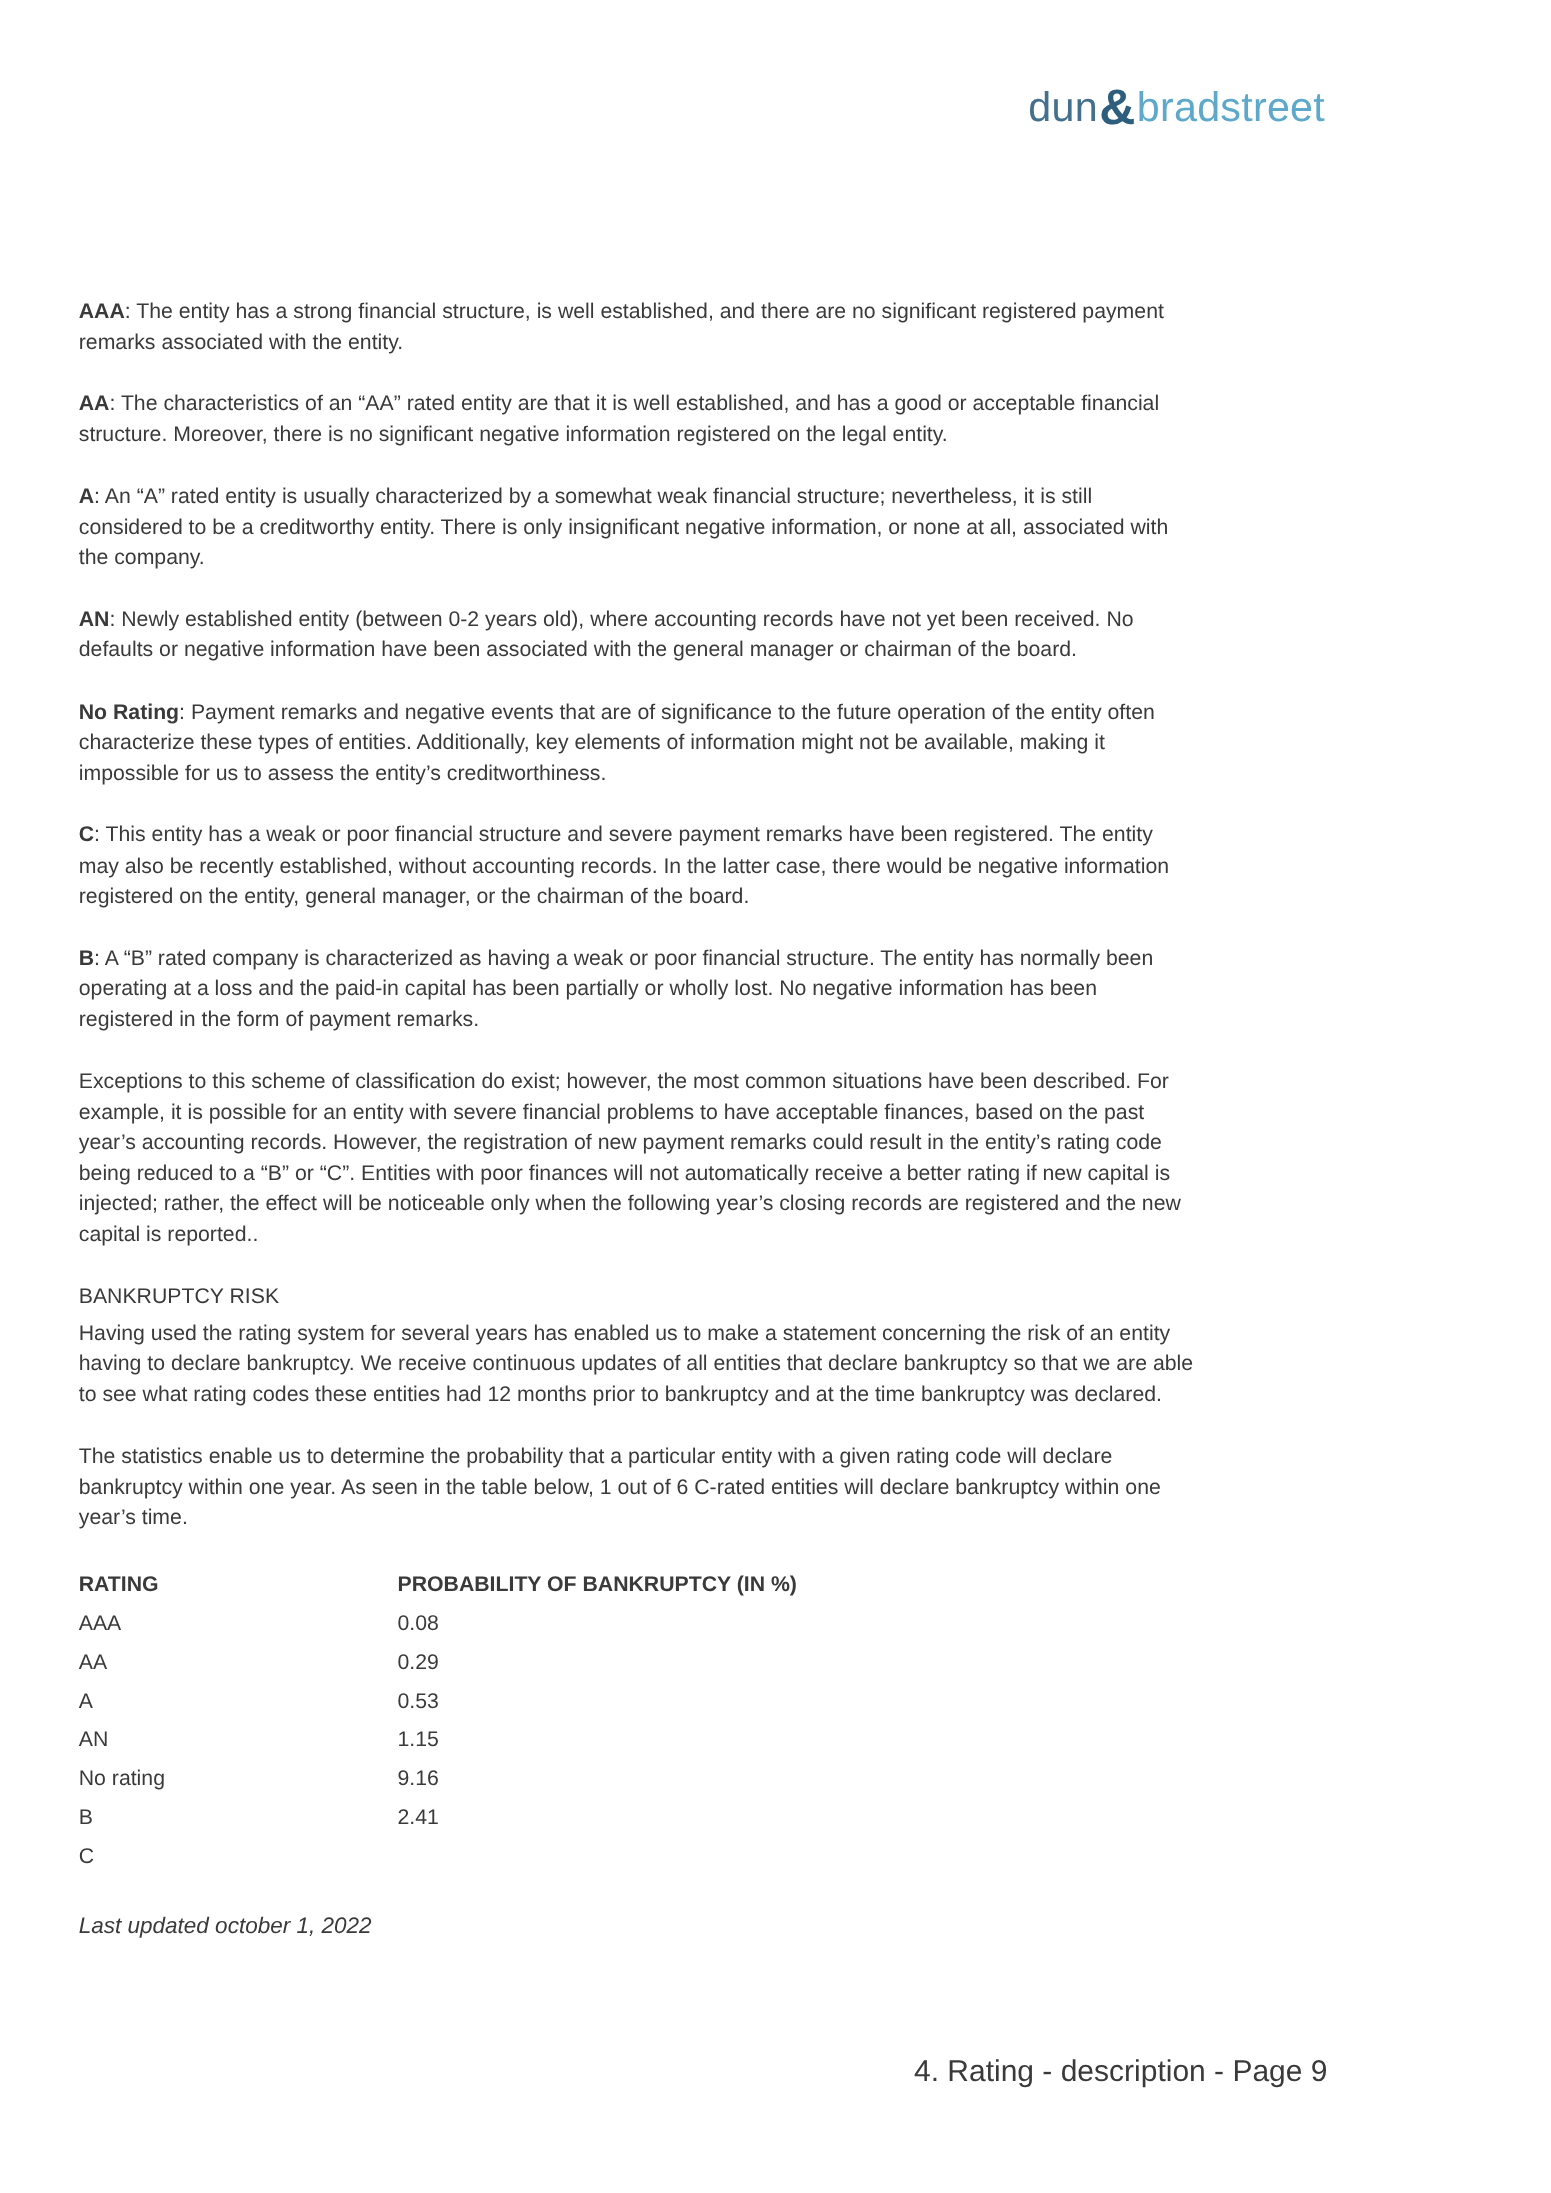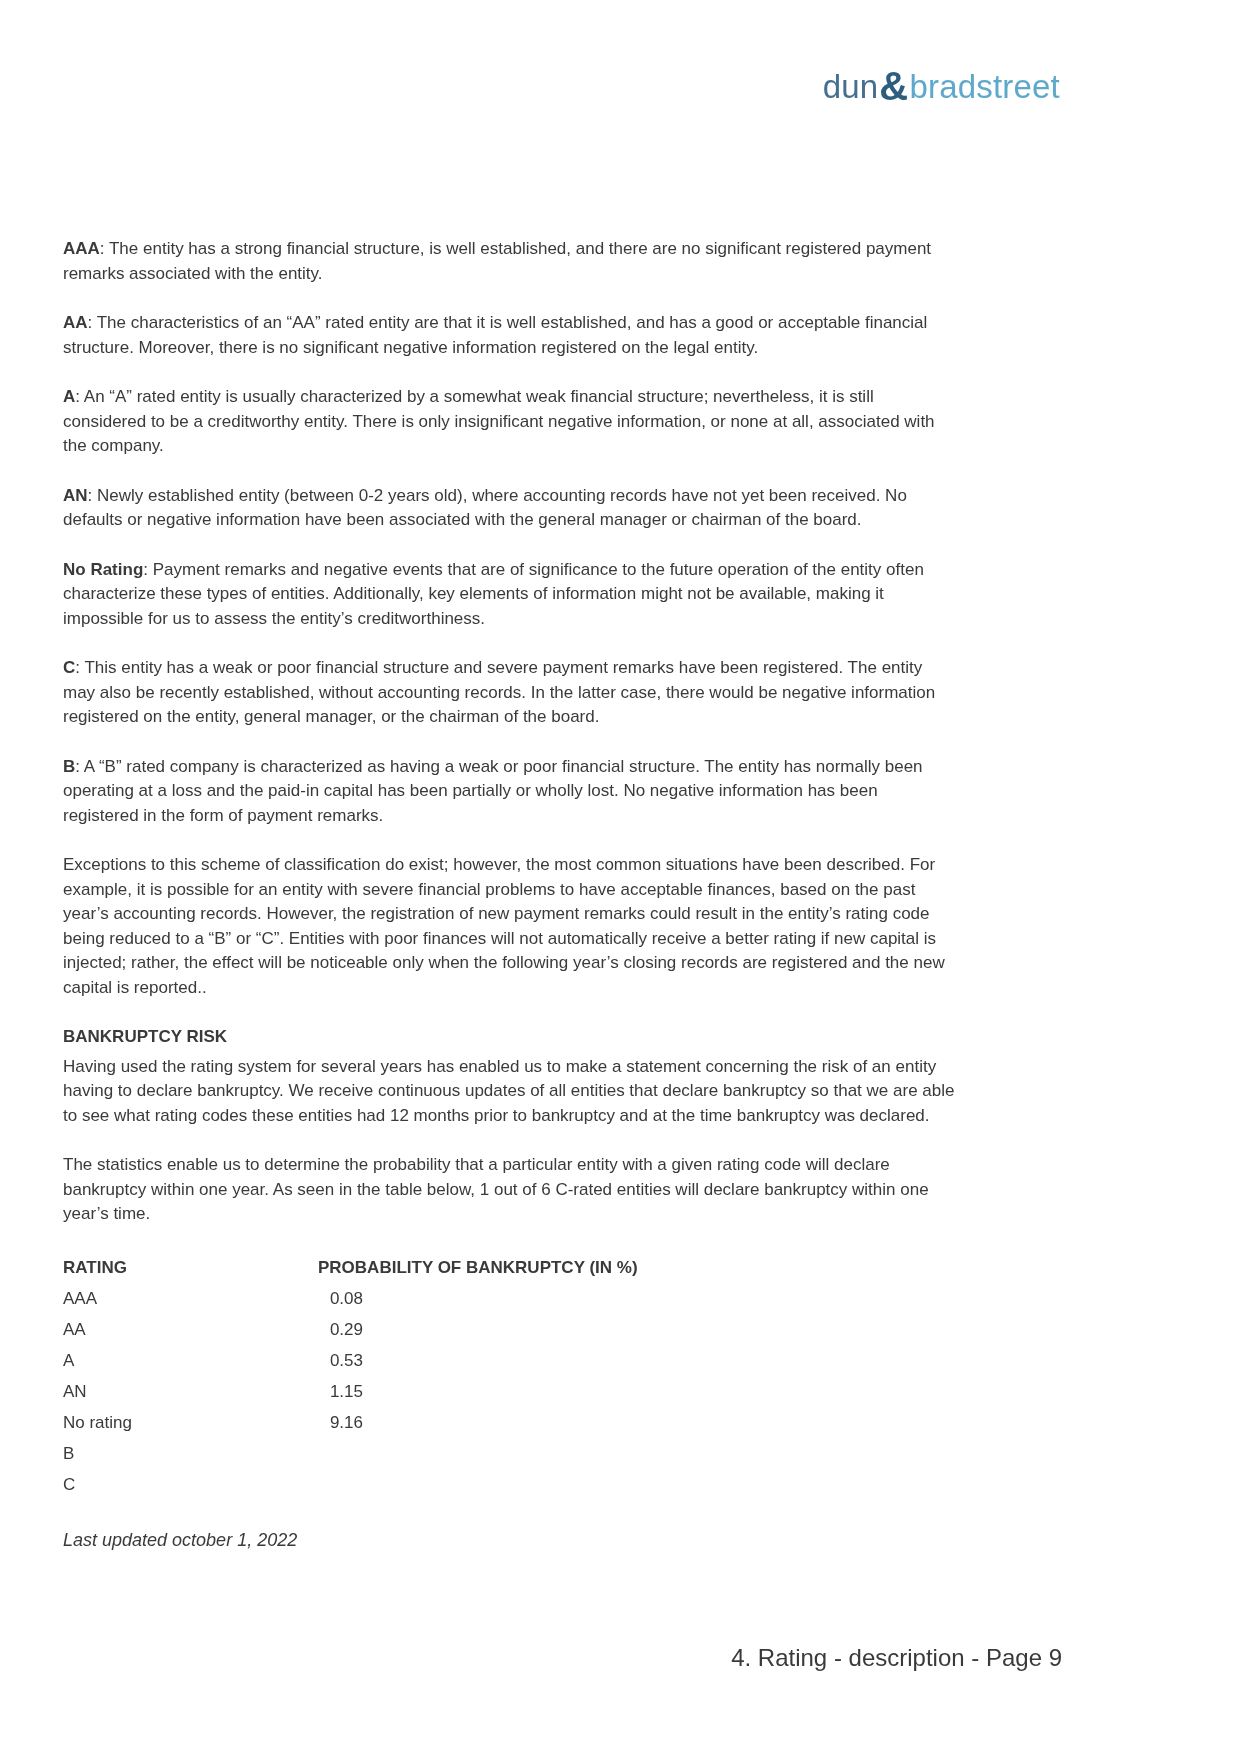--- a/index.html
+++ b/index.html
@@ -39,31 +39,31 @@
     left: 63px;
     top: 237px;
     width: 892px;
     font-size: 17px;
     line-height: 24.5px;
   }
   .para { margin: 0 0 25px 0; }
   .para b { font-weight: bold; }
   .section-heading {
     font-size: 17px;
-    font-weight: bold;
+    font-weight: normal;
     margin: 25px 0 5px 0;
     line-height: 24.5px;
   }
   
   .rating-table { margin-top: 22px; }
   .trow { display: flex; line-height: 31px; }
   .trow.thead { font-weight: bold; justify-content: space-between; }
   .tc1 { width: 255px; }
   .tc2 { flex: 1; }
-  .tval { display: inline-block; width: 45px; text-align: right; }
+  .tval { display: inline-block; width: 45px; }
   .last-updated {
     font-style: italic;
     font-size: 18px;
     margin: 28px 0 0 0;
   }
   .footer {
     position: absolute;
     top: 1644px;
     right: 179px;
     font-size: 24px;
@@ -121,20 +121,21 @@
       <div class="trow">
         <div class="tc1">AN</div>
         <div class="tc2"><span class="tval">1.15</span></div>
       </div>
       <div class="trow">
         <div class="tc1">No rating</div>
         <div class="tc2"><span class="tval">9.16</span></div>
       </div>
       <div class="trow">
         <div class="tc1">B</div>
+        <div class="tc2"><span class="tval">2.41</span></div>
       </div>
       <div class="trow">
         <div class="tc1">C</div>
       </div>
     </div>
 
     <p class="last-updated">Last updated october 1, 2022</p>
 
   </div>
 

